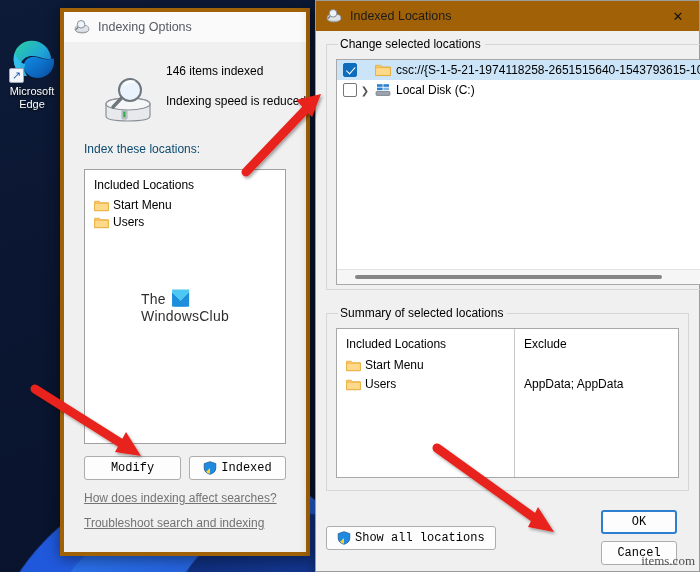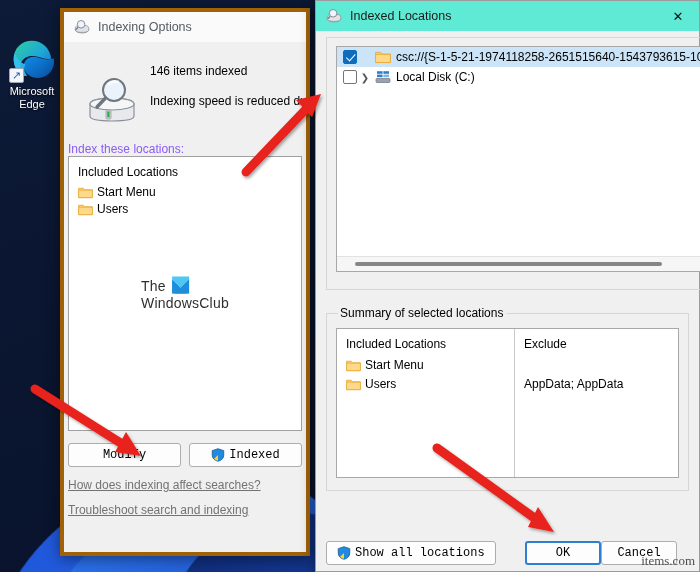--- a/index.html
+++ b/index.html
@@ -80,21 +80,21 @@
 
   
   .win {
     position: absolute;
     background: #f0f0f0;
     border: 4px solid #a16207;
     box-shadow: 0 3px 14px rgba(0,0,0,.45);
   }
   .titlebar {
     height: 30px;
-    background: #5eead4;
+    background: #a16207;
     display: flex;
     align-items: center;
     padding: 0 0 0 9px;
     position: relative;
   }
   .title-ico { width: 18px; height: 18px; margin-right: 7px; flex: 0 0 auto; }
   .title-text {
     font-size: 12.5px;
     color: #555b63;
     white-space: nowrap;
@@ -107,29 +107,29 @@
     font-size: 13px; color: #111;
   }
 
   
   #indexing-window {
     left: 60px; top: 8px;
     width: 250px; height: 548px;
     background: #f0f0f0;
   }
   #indexing-window .titlebar { background: #fafafa; }
-  .idx-body { padding: 0 4px; position: relative; height: calc(100% - 30px); }
+  .idx-body { padding: 0 20px; position: relative; height: calc(100% - 30px); }
   .idx-status {
     display: flex; align-items: flex-start;
     padding-top: 16px;
   }
   .idx-bigicon { width: 56px; height: 52px; flex: 0 0 auto; margin-left: 16px; margin-top: 16px;}
   .idx-status-text { padding-left: 10px; padding-top: 6px; }
   .idx-status-text div { font-size: 12px; color: #000; margin-bottom: 16px; white-space: nowrap; }
-  .idx-label { font-size: 12px; color: #8b5cf6; margin: 16px 0 0 0; }
+  .idx-label { font-size: 12px; color: #0c4a6e; margin: 16px 0 13px 0; }
   .idx-listbox {
     background: #fff;
     border: 1px solid #a0a0a0;
     height: 275px;
     padding: 8px 9px;
     position: relative;
     overflow: hidden;
   }
   .col-head { font-size: 12px; color: #000; margin-bottom: 6px; }
   .loc-row { display: flex; align-items: center; font-size: 12px; color: #000; margin-bottom: 3px; }
@@ -276,21 +276,21 @@
     bottom: 12px;
     display: flex;
     align-items: center;
   }
   .btn-fixed {
     flex: 0 0 auto;
     padding: 0 10px;
     min-width: 76px;
   }
   #show-all-btn { min-width: 150px; }
-  .footer-right { margin-left: auto; display: flex; gap: 0; }
+  .footer-right { margin-left: auto; display: flex; gap: 7px; flex-direction: column; }
 
   .shield {
     width: 14px; height: 14px; flex: 0 0 auto;
   }
 
   
   .arrow-layer {
     position: absolute; inset: 0;
     pointer-events: none;
   }
@@ -421,20 +421,21 @@
       </svg>
       <div class="title-text active">Indexed Locations</div>
       <div class="title-btns">
         <div class="tbtn">✕</div>
       </div>
     </div>
 
     <div class="dlg-body">
 
       <fieldset class="group" id="group-change">
+        <legend>Change selected locations</legend>
 
         <div class="treebox">
           <div class="tree-item selected">
             <div class="cbox checked"></div>
             <div class="expander blank">›</div>
             <svg class="tree-ico" viewBox="0 0 16 14">
               <path d="M0.6 2.4h5l1.4 1.6h8.4v8.6H0.6z" fill="#ffca6b" stroke="#e3a72f" stroke-width=".8"></path>
               <path d="M0.6 4.6h14.8v7.9H0.6z" fill="#ffd98a" stroke="#e3a72f" stroke-width=".7"></path>
             </svg>
             <span>csc://{S-1-5-21-1974118258-2651515640-1543793615-1001</span>

